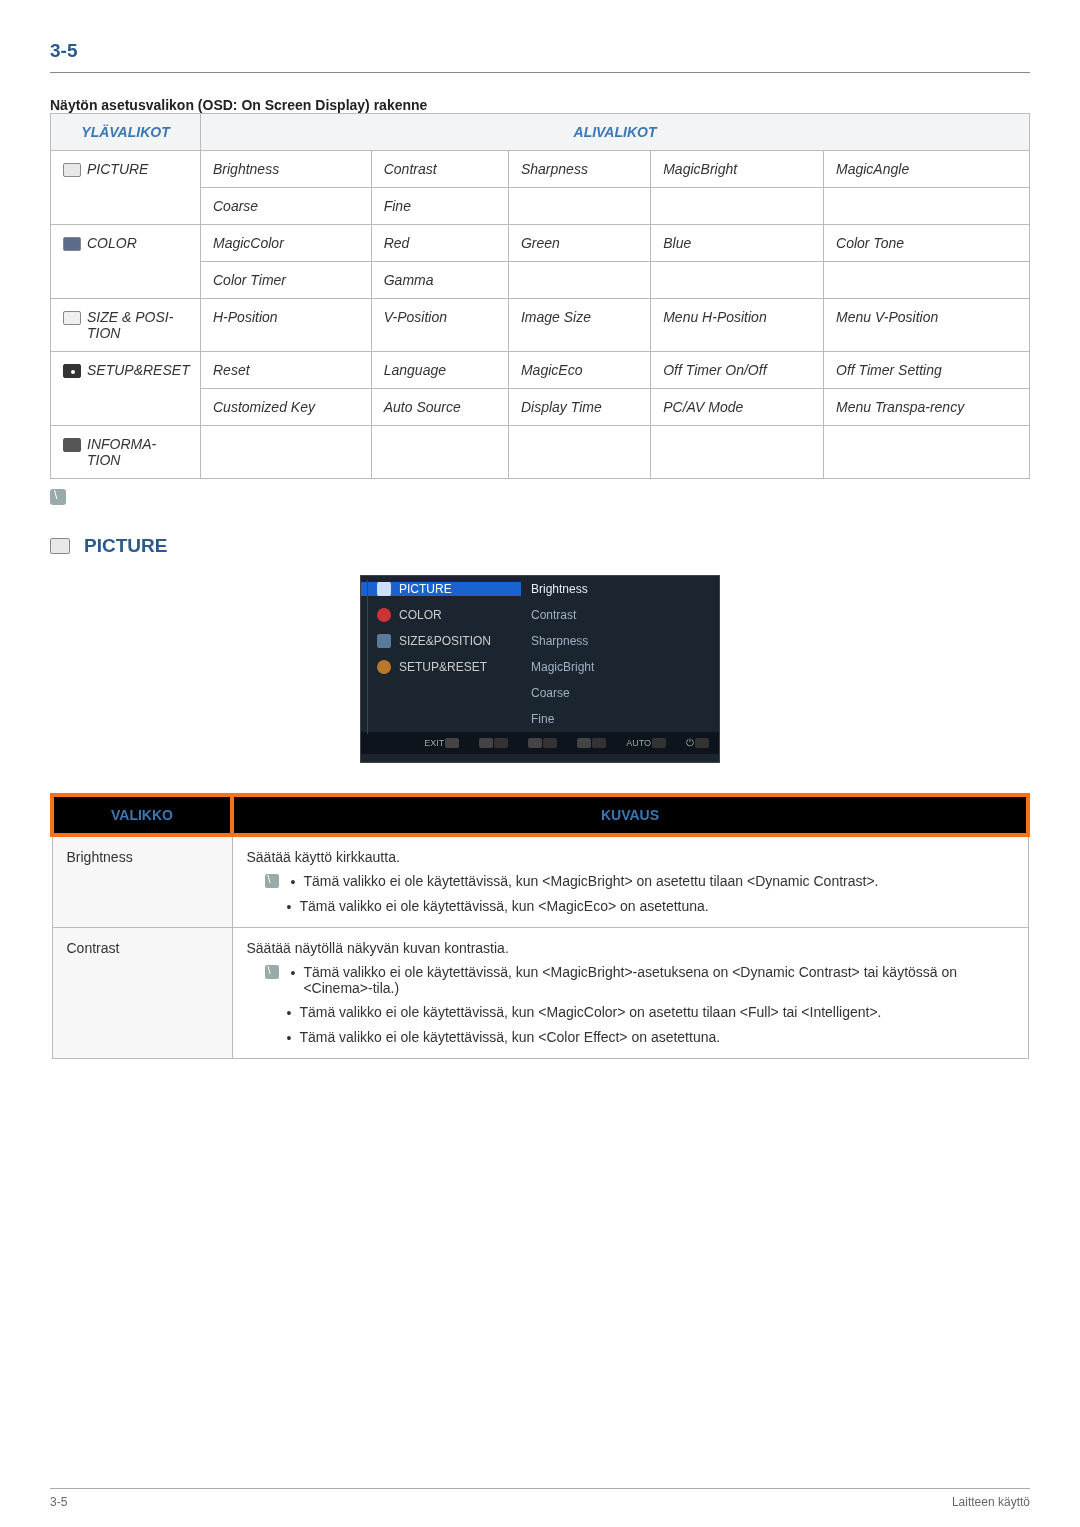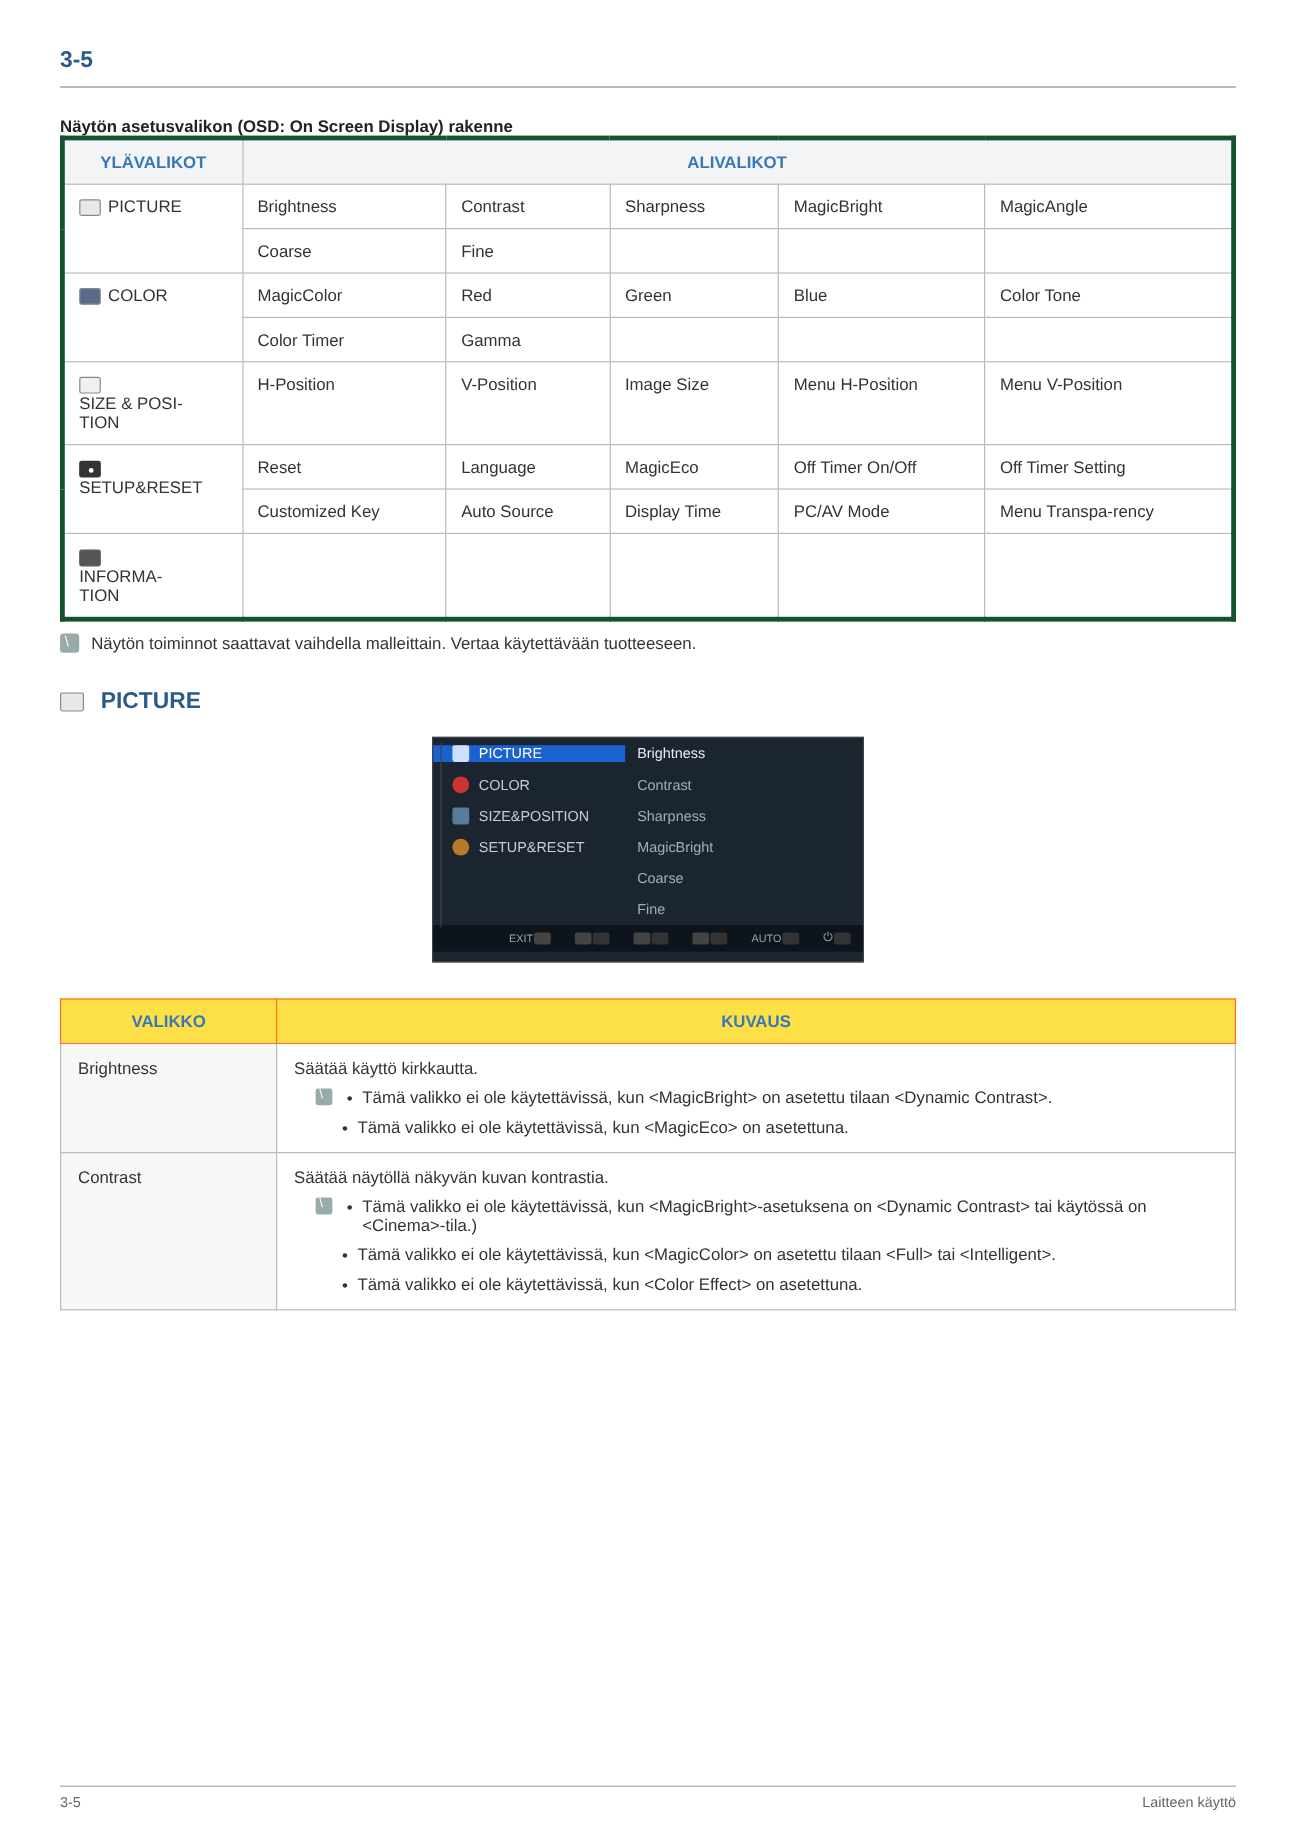--- a/index.html
+++ b/index.html
@@ -19,22 +19,23 @@
       font-weight: bold;
       display: flex;
       margin-bottom: 10px;
     }
     .section-num { width: 44px; flex-shrink: 0; }
     hr.section-rule { border: none; border-top: 1px solid #888; margin-bottom: 24px; }
     .subheading { font-weight: bold; font-size: 14px; color: #222; }
     table.osd {
       width: 100%;
       border-collapse: collapse;
-      border: 4px solid #14532d;
+      border: 1px solid #14532d;
       margin-bottom: 4px;
+      font-style: italic;
     }
     table.osd th.topmenu, table.osd th.submenu {
       background: #f2f4f6;
       color: #3a78b5;
       font-weight: bold;
       padding: 10px 8px;
       border: 1px solid #bbb;
       text-align: center;
     }
     table.osd td {
@@ -87,22 +88,22 @@
     .osd-preview-curve{
       border-top-left-radius:0; position:relative;
     }
     .osd-preview-curve::before{
       content:'';position:absolute;left:6px;top:4px;bottom:28px;width:1px;background:#3a4550;
     }
     table.desc{
       width:100%;border-collapse:collapse;border:1px solid #bbb;margin-bottom:40px;
     }
     table.desc th{
-      background:#fde047;color:#3a78b5;font-weight:bold;
-      border:1px solid #f97316;padding:10px;text-align:center;
+      background:#000000;color:#3a78b5;font-weight:bold;
+      border:4px solid #f97316;padding:10px;text-align:center;
     }
     table.desc td{border:1px solid #bbb;padding:12px 14px;vertical-align:top;color:#333;}
     table.desc td.menu-col{background:#f7f7f7;width:180px;}
     .li-row{display:flex;gap:8px;margin:8px 0 0 18px;align-items:flex-start;}
     .li-row .bull{color:#333;flex-shrink:0;margin-top:1px;}
     .note-left-ico{
       display:inline-block;width:14px;height:14px;border-radius:2px;background:#9aa;
       margin-right:4px;flex-shrink:0;position:relative;top:1px;
     }
     .note-left-ico::after{content:'\\';color:#fff;font-size:11px;position:absolute;left:3px;top:-1px;}
@@ -202,21 +203,20 @@
     <td></td>
     <td></td>
     <td></td>
     <td></td>
   </tr>
 </tbody>
   </table>
 
 <div class="note-row">
   <span class="note-ico"></span>
-  <span>Näytön toiminnot saattavat vaihdella malleittain. Vertaa käytettävään tuotteeseen.</span>
 </div>
 
 <div class="picture-heading">
   <span class="menu-icon-box"></span>
   <span>PICTURE</span>
 </div>
 
 <div class="osd-preview osd-preview-curve">
   <div class="row selected">
     <div class="left">

